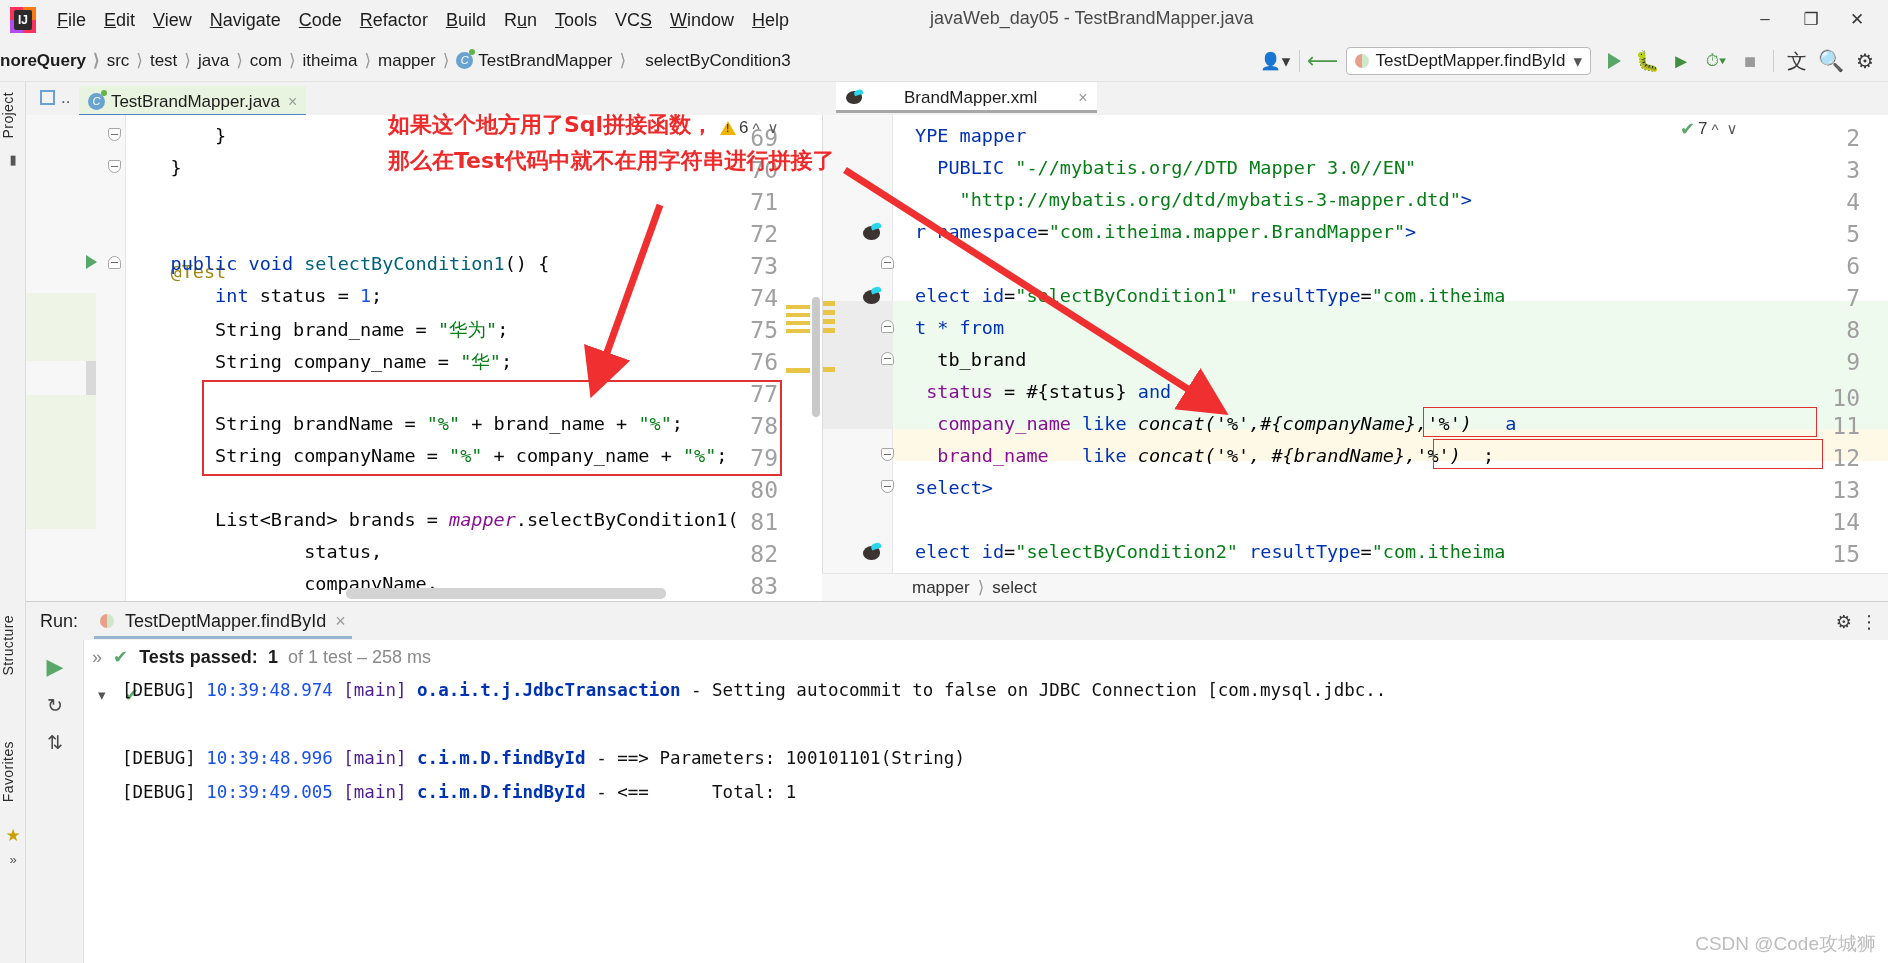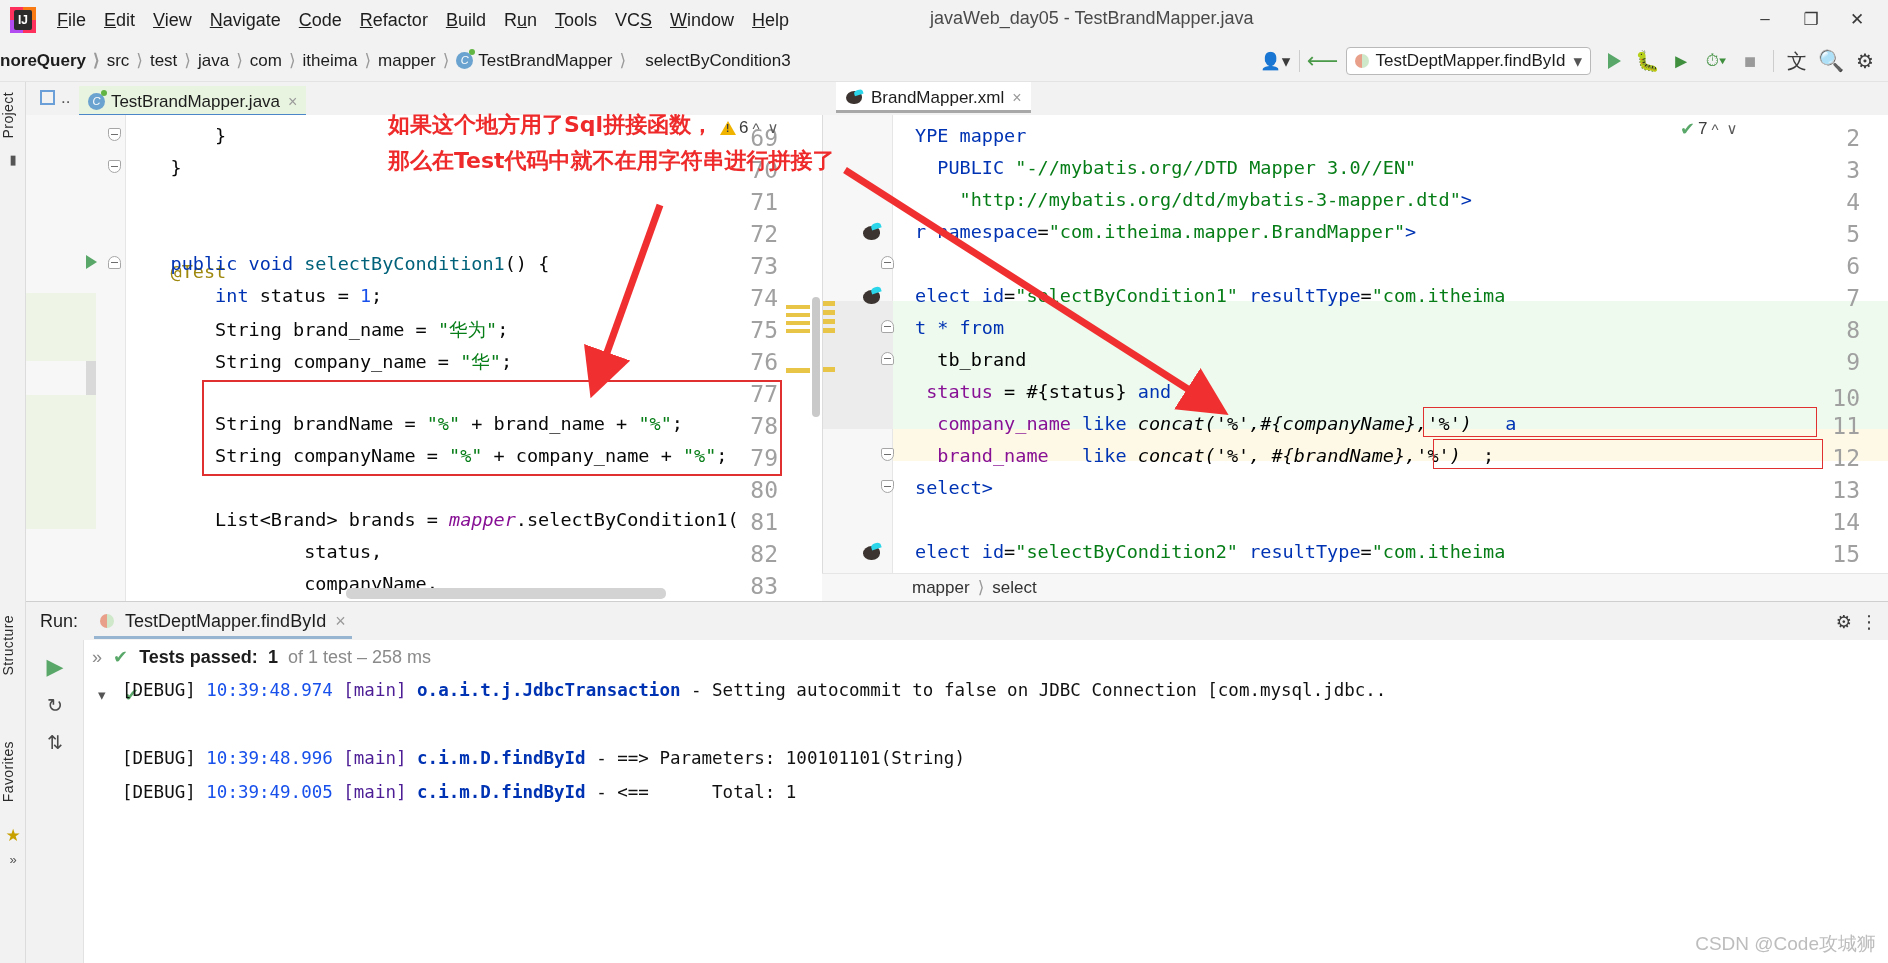--- a/index.html
+++ b/index.html
@@ -100,21 +100,21 @@
     position: absolute; left: 26px; top: 82px; width: 796px; height: 33px; background: #f2f2f2;
   }
   .tabrow-right {
     position: absolute; left: 822px; top: 82px; width: 1066px; height: 33px; background: #f2f2f2;
   }
   .tab {
     display: inline-flex; align-items: center; height: 31px; padding: 0 9px;
     font-size: 17px; color: #1d1d1d; position: relative; white-space: nowrap;
   }
   .tab.active-green { background: #e8f4e0; }
-  .tab.active-white { background: #ffffff; }
+  .tab.active-white { background: #ffffff; gap: 33px; }
   .tab .under { position: absolute; left: 0; bottom: 0; height: 3px; width: 100%; }
   .tab .under.blue { background: #4a86c8; }
   .tab .under.grey { background: #a8a8a8; }
   .tab .xclose { margin-left: 8px; color: #9a9a9a; font-size: 16px; }
   .tab-ico-java {
     width: 17px; height: 17px; border-radius: 50%; background: #6aa3cf; color: #fff;
     font-size: 11px; line-height: 17px; text-align: center; margin-right: 6px; font-style: italic;
     position: relative;
   }
   .tab-ico-java::after {

